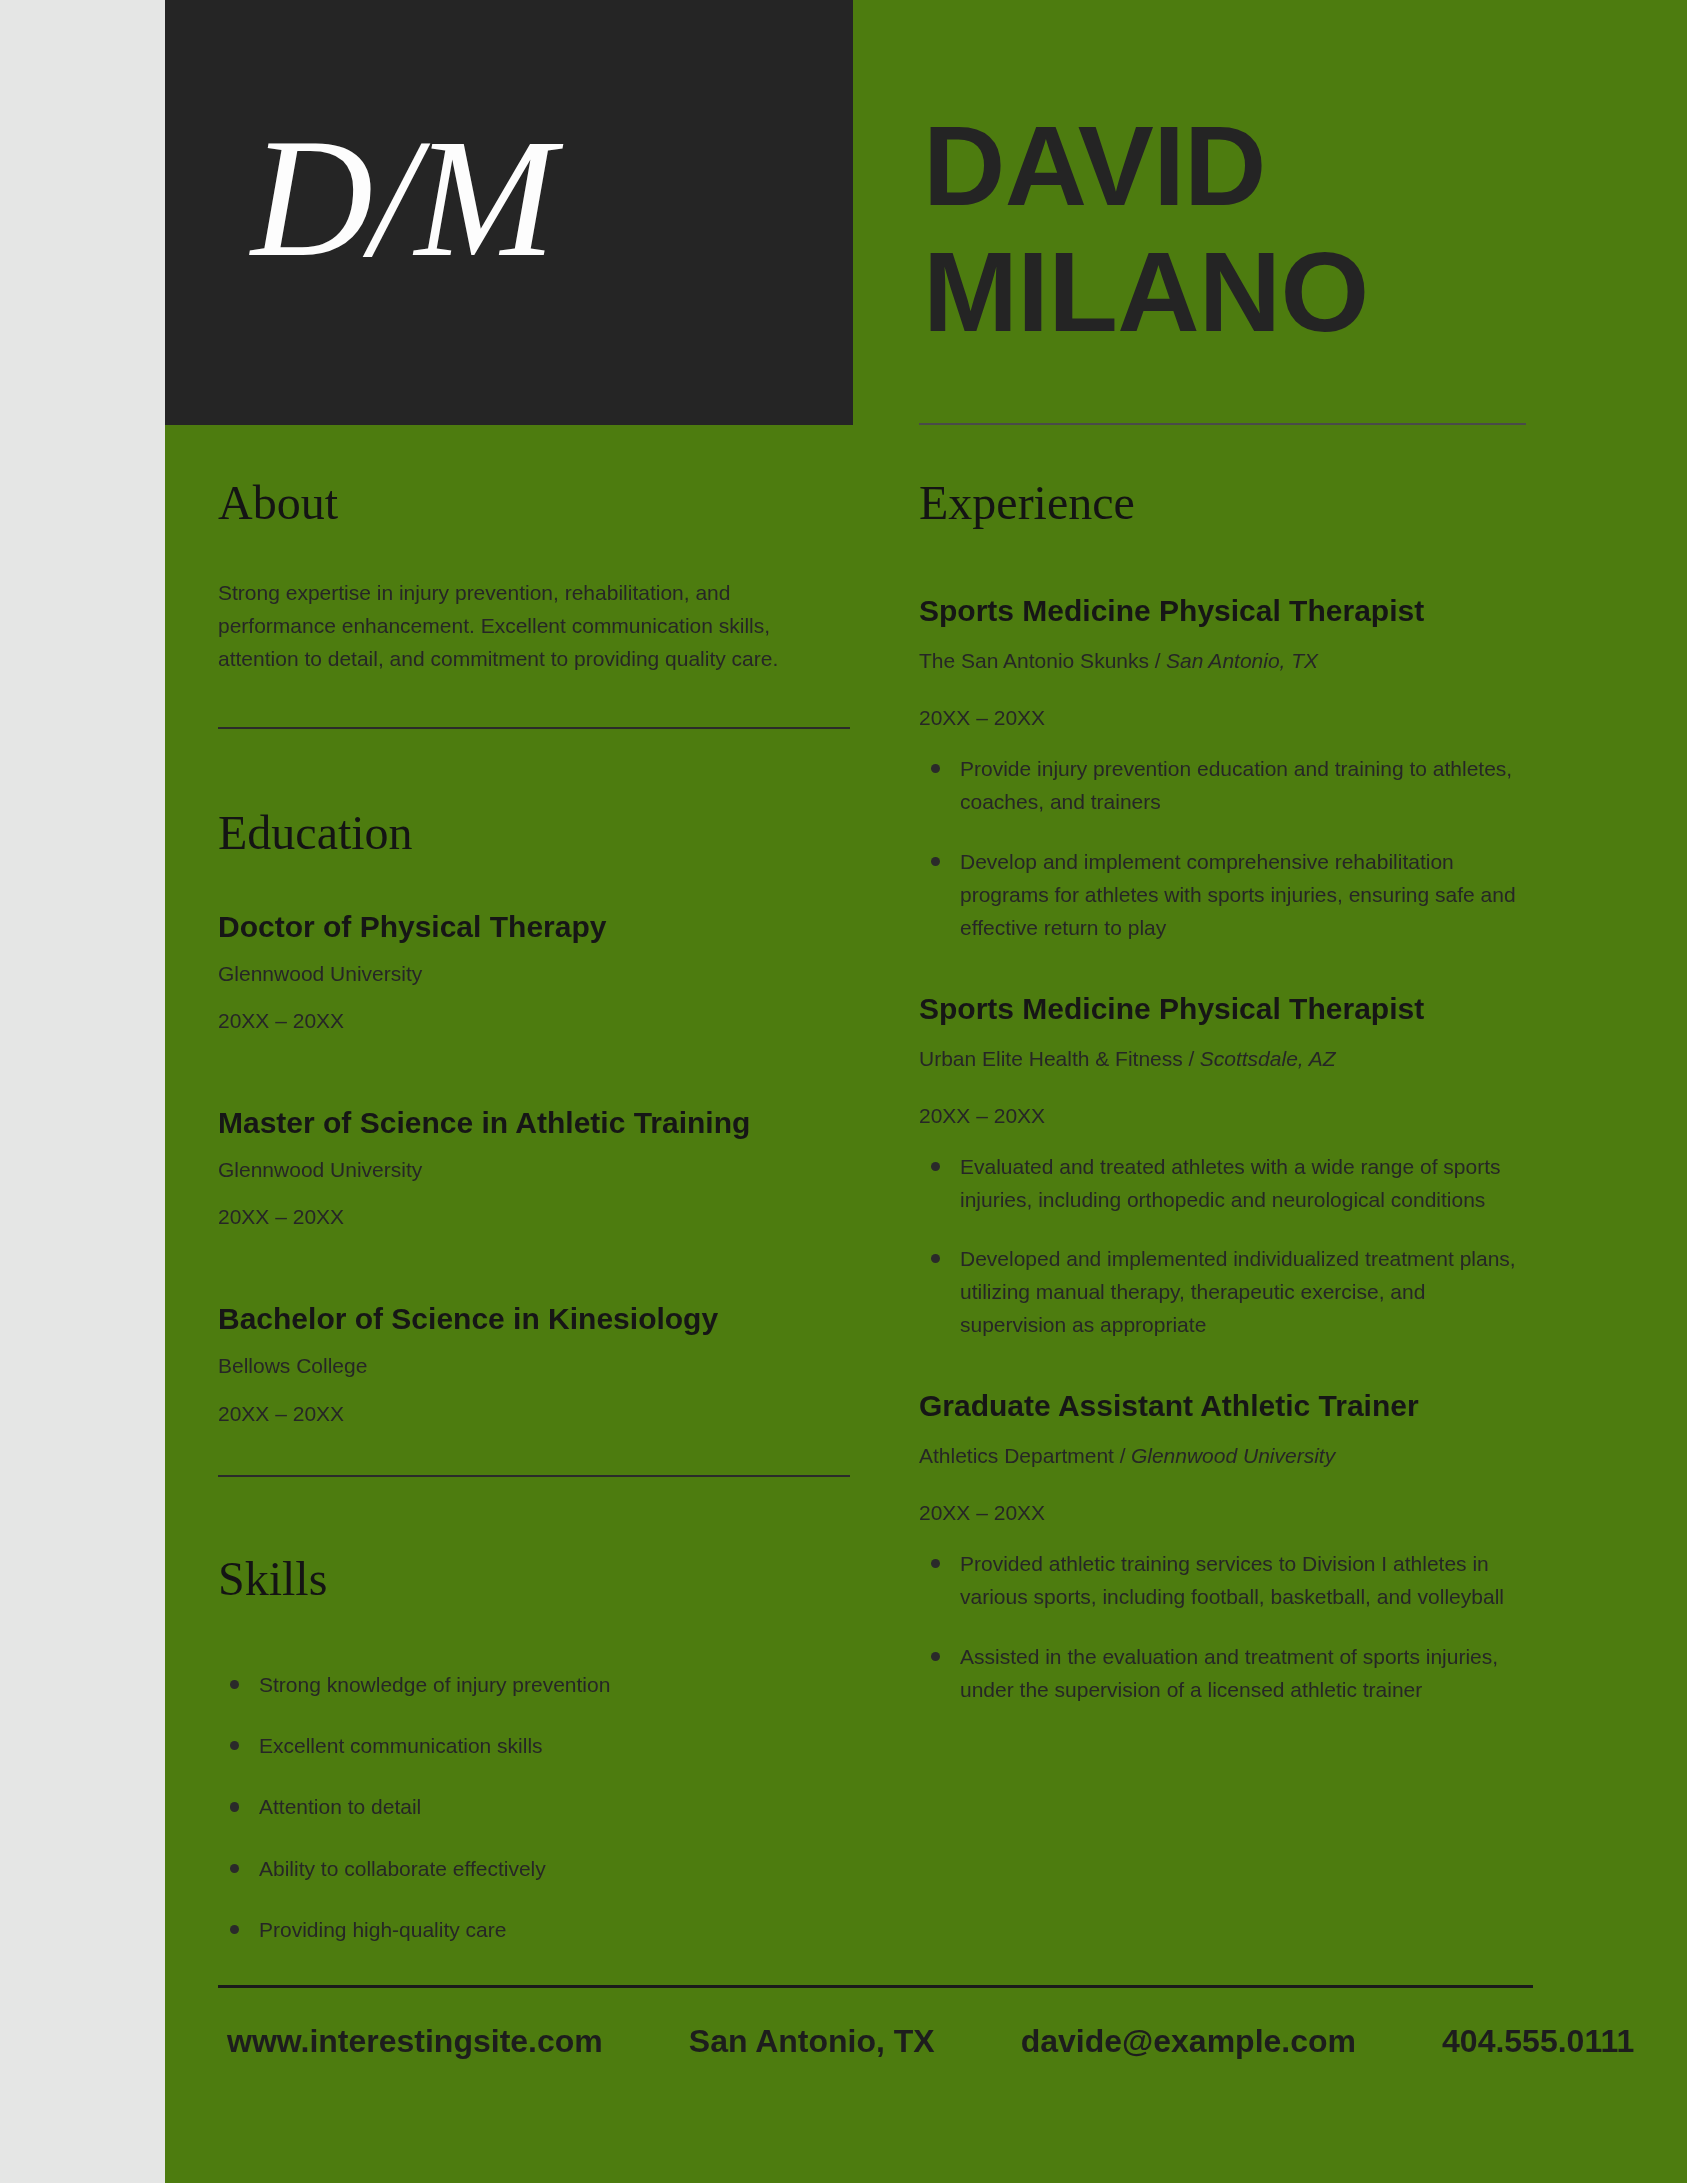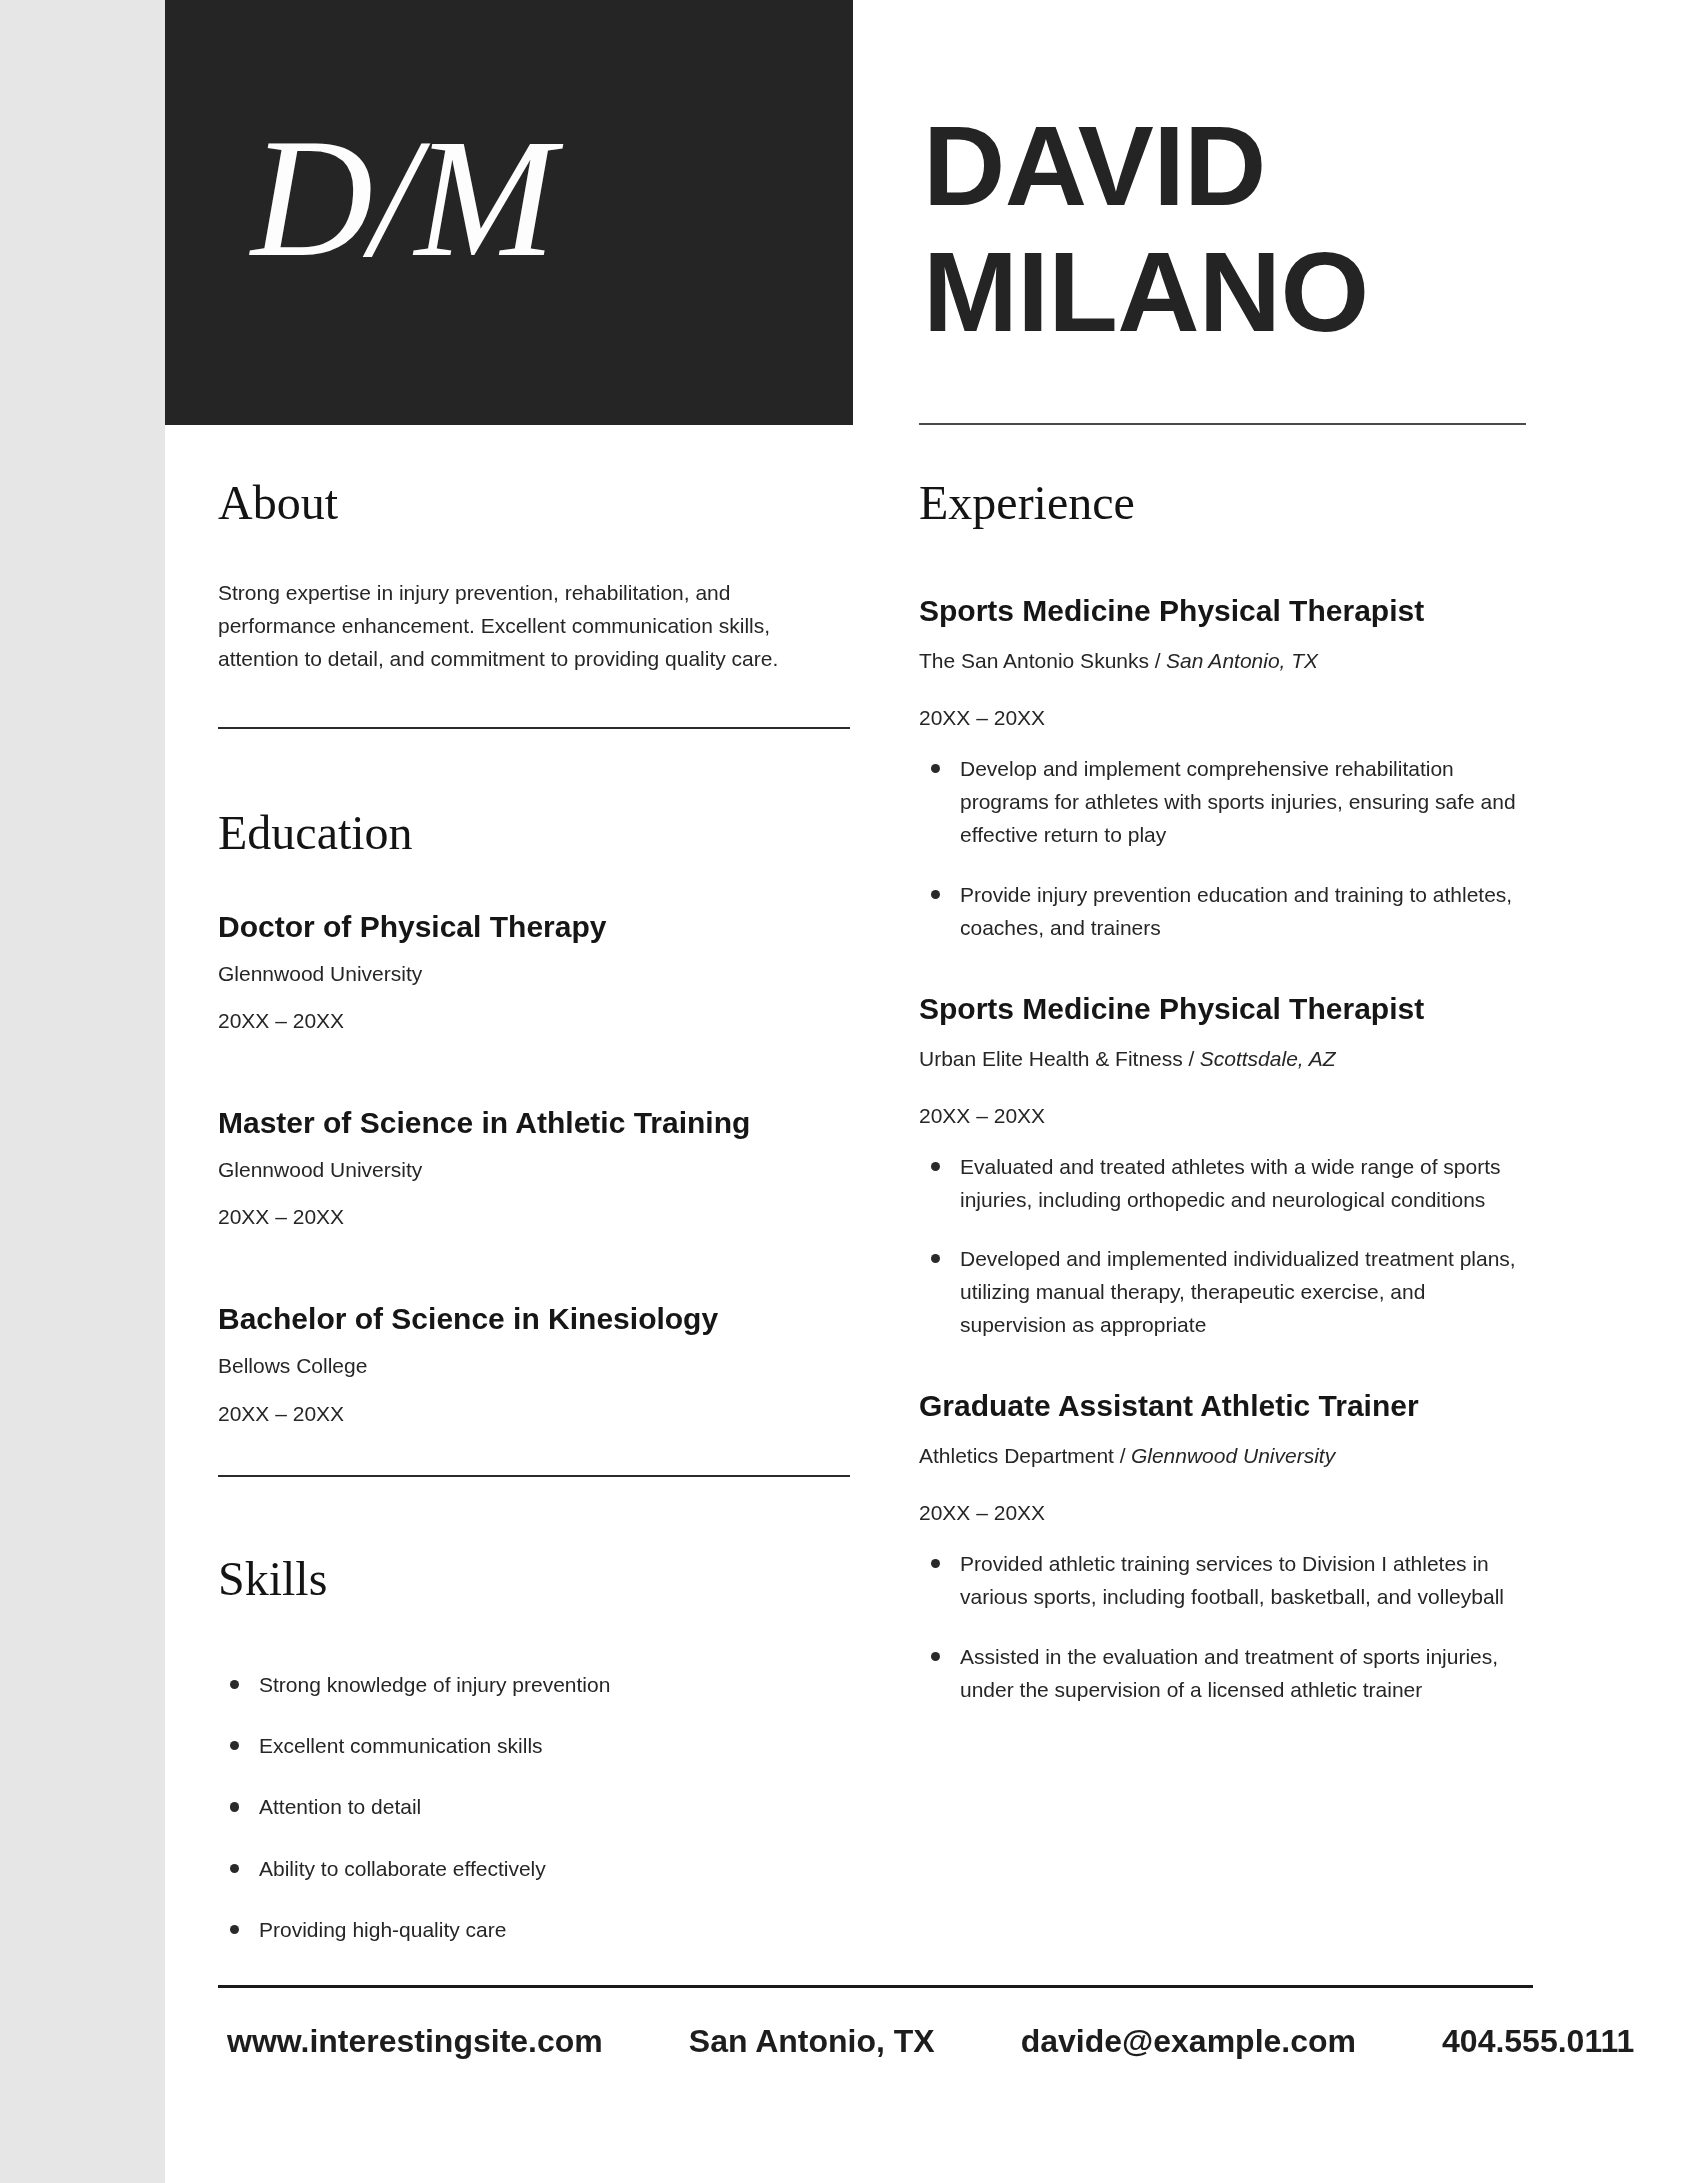--- a/index.html
+++ b/index.html
@@ -9,21 +9,21 @@
     width: 1687px;
     height: 2183px;
     background: #e5e6e5;
     overflow: hidden;
     font-family: "Liberation Sans", "DejaVu Sans", sans-serif;
   }
   .page {
     position: absolute;
     left: 165px; top: 0;
     width: 1522px; height: 2183px;
-    background: #ffffff;
+    background: #4d7c0f;
   }
   
   .logo-box {
     position: absolute;
     left: 0; top: 0;
     width: 688px; height: 425px;
     background: #252525;
   }
   .monogram {
     position: absolute;
@@ -197,22 +197,22 @@
       <h2 class="section-heading heading-experience">Experience</h2>
 
       <div class="jobs">
         <div class="job">
           <div class="item-title">Sports Medicine Physical Therapist</div>
           <div class="org-line">
             <span>The San Antonio Skunks /</span><span class="loc">San Antonio, TX</span>
           </div>
           <div class="date-line">20XX – 20XX</div>
           <ul class="bullets">
+            <li class="bullet">Provide injury prevention education and training to athletes, coaches, and trainers</li>
             <li class="bullet">Develop and implement comprehensive rehabilitation programs for athletes with sports injuries, ensuring safe and effective return to play</li>
-            <li class="bullet">Provide injury prevention education and training to athletes, coaches, and trainers</li>
           </ul>
         </div>
 
         <div class="job">
           <div class="item-title">Sports Medicine Physical Therapist</div>
           <div class="org-line">
             <span>Urban Elite Health &amp; Fitness /</span><span class="loc">Scottsdale, AZ</span>
           </div>
           <div class="date-line">20XX – 20XX</div>
           <ul class="bullets">

